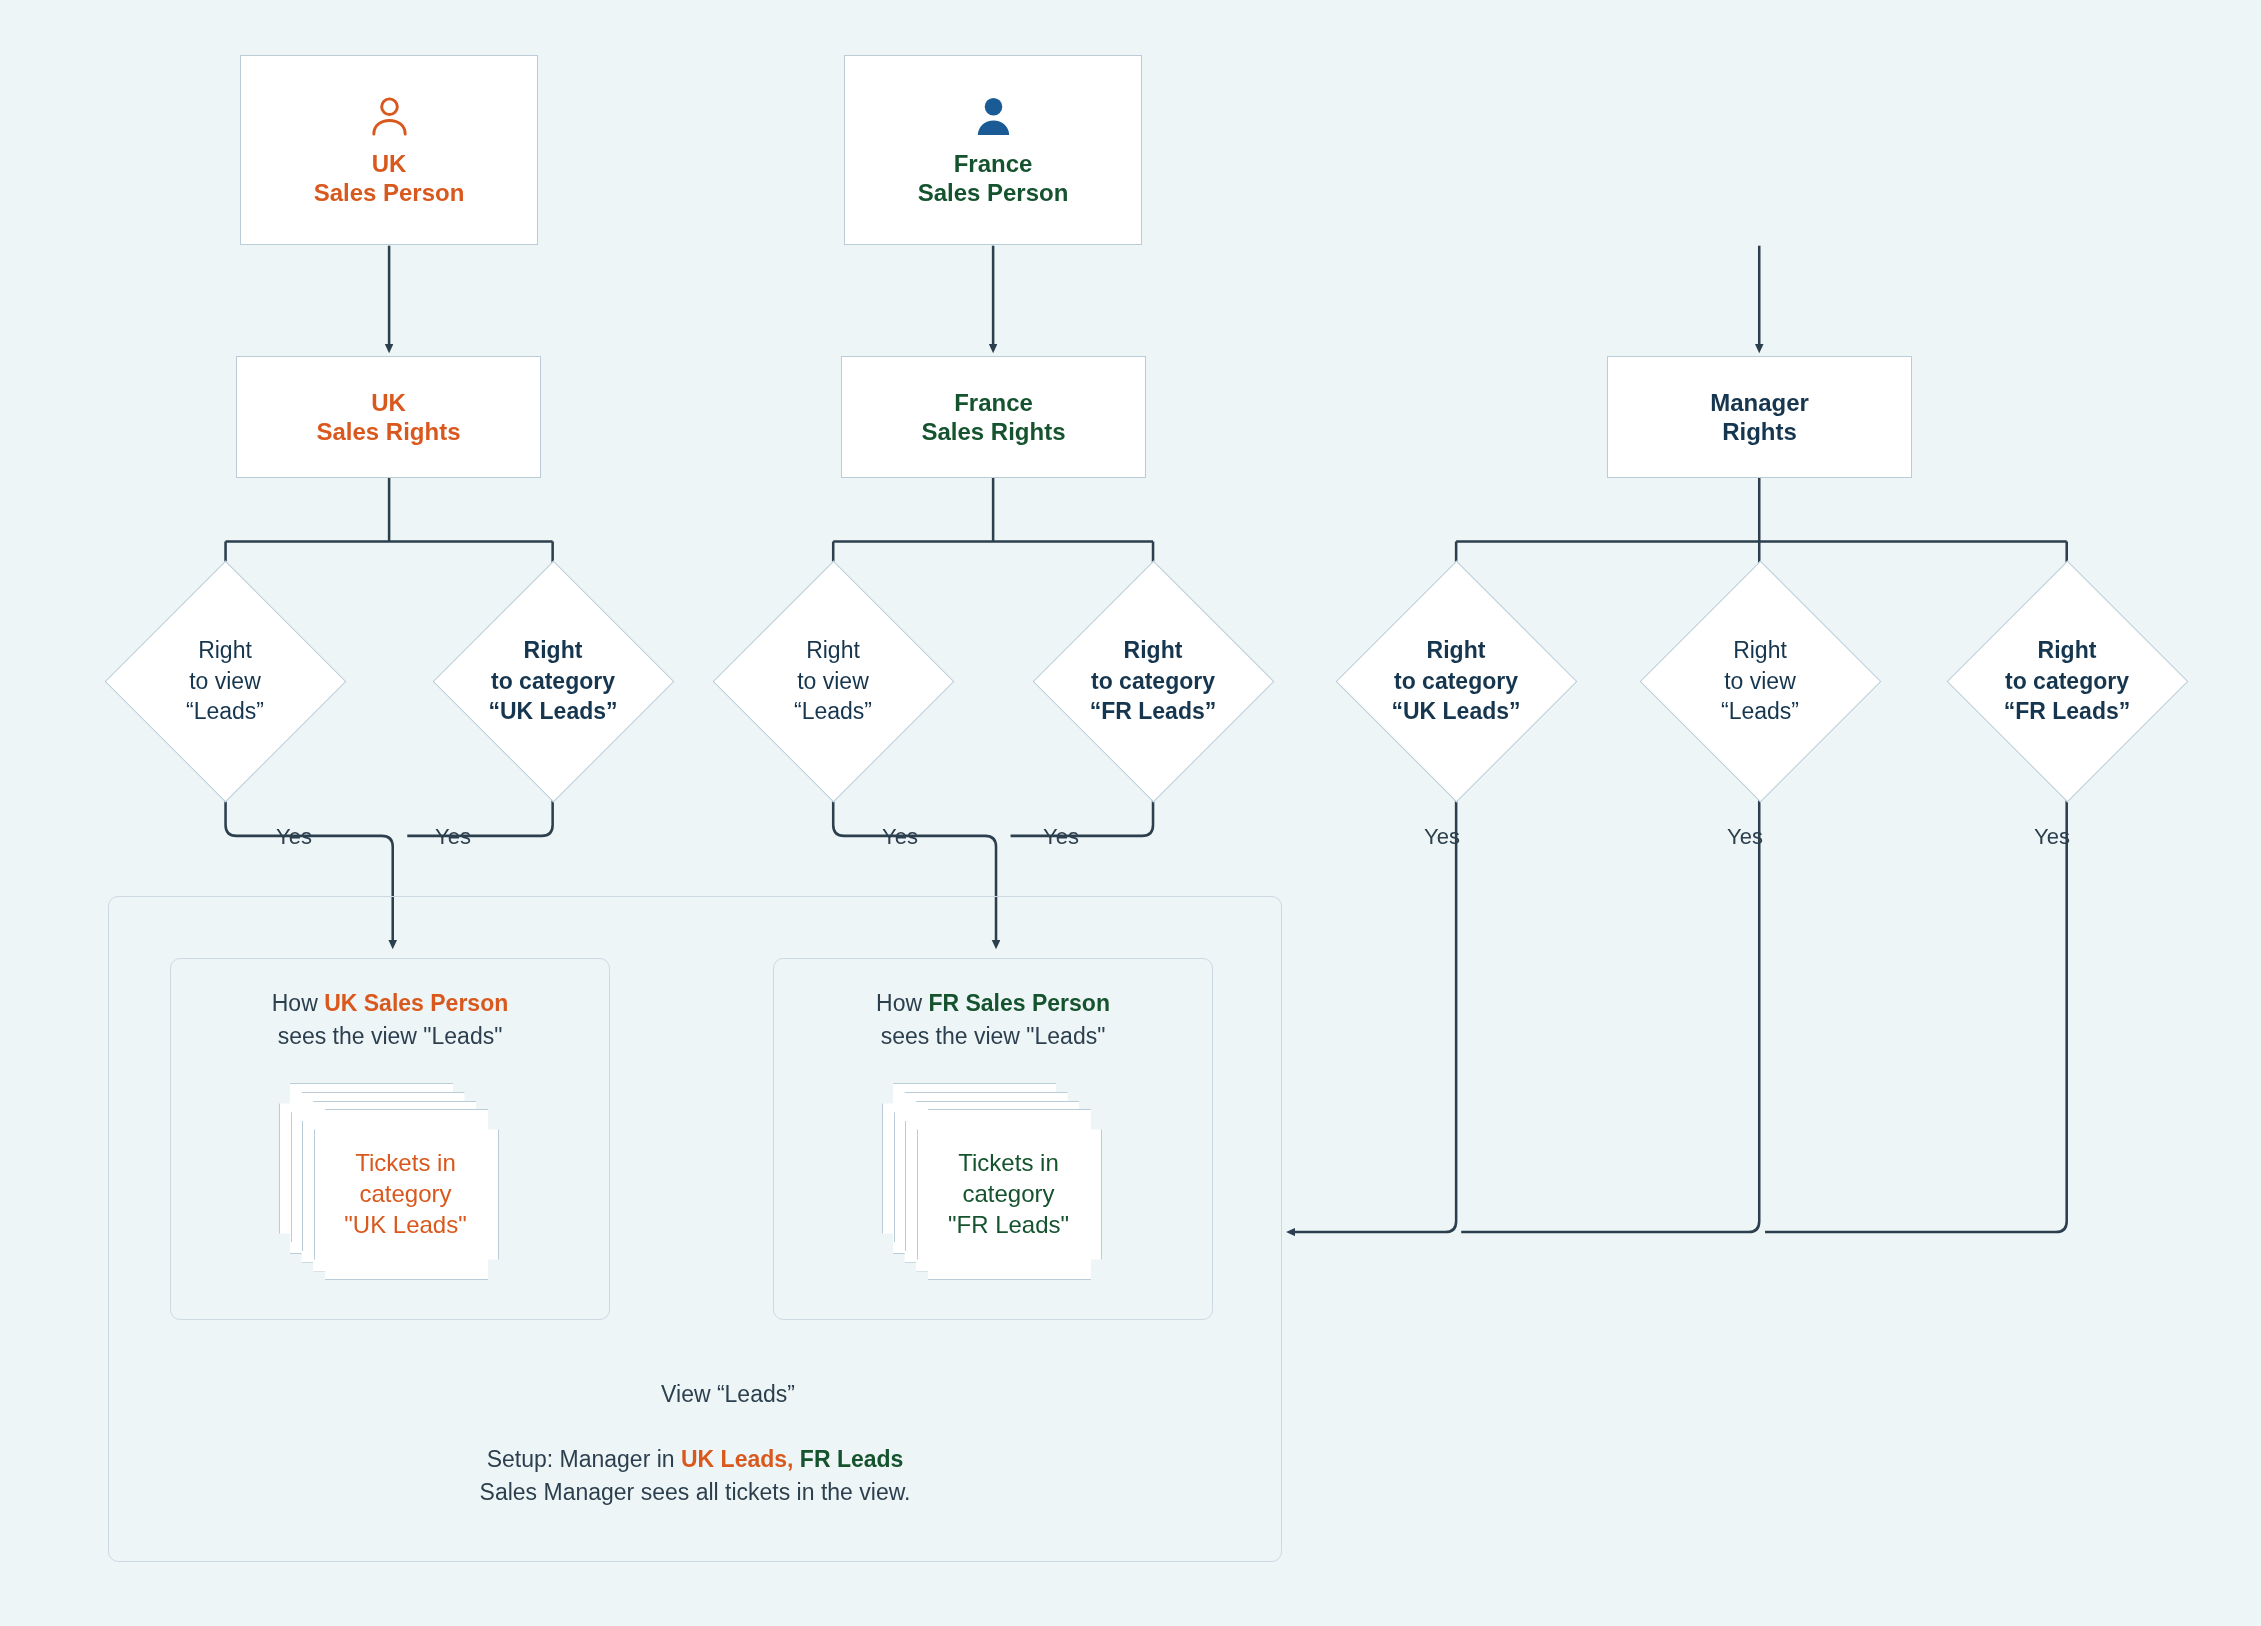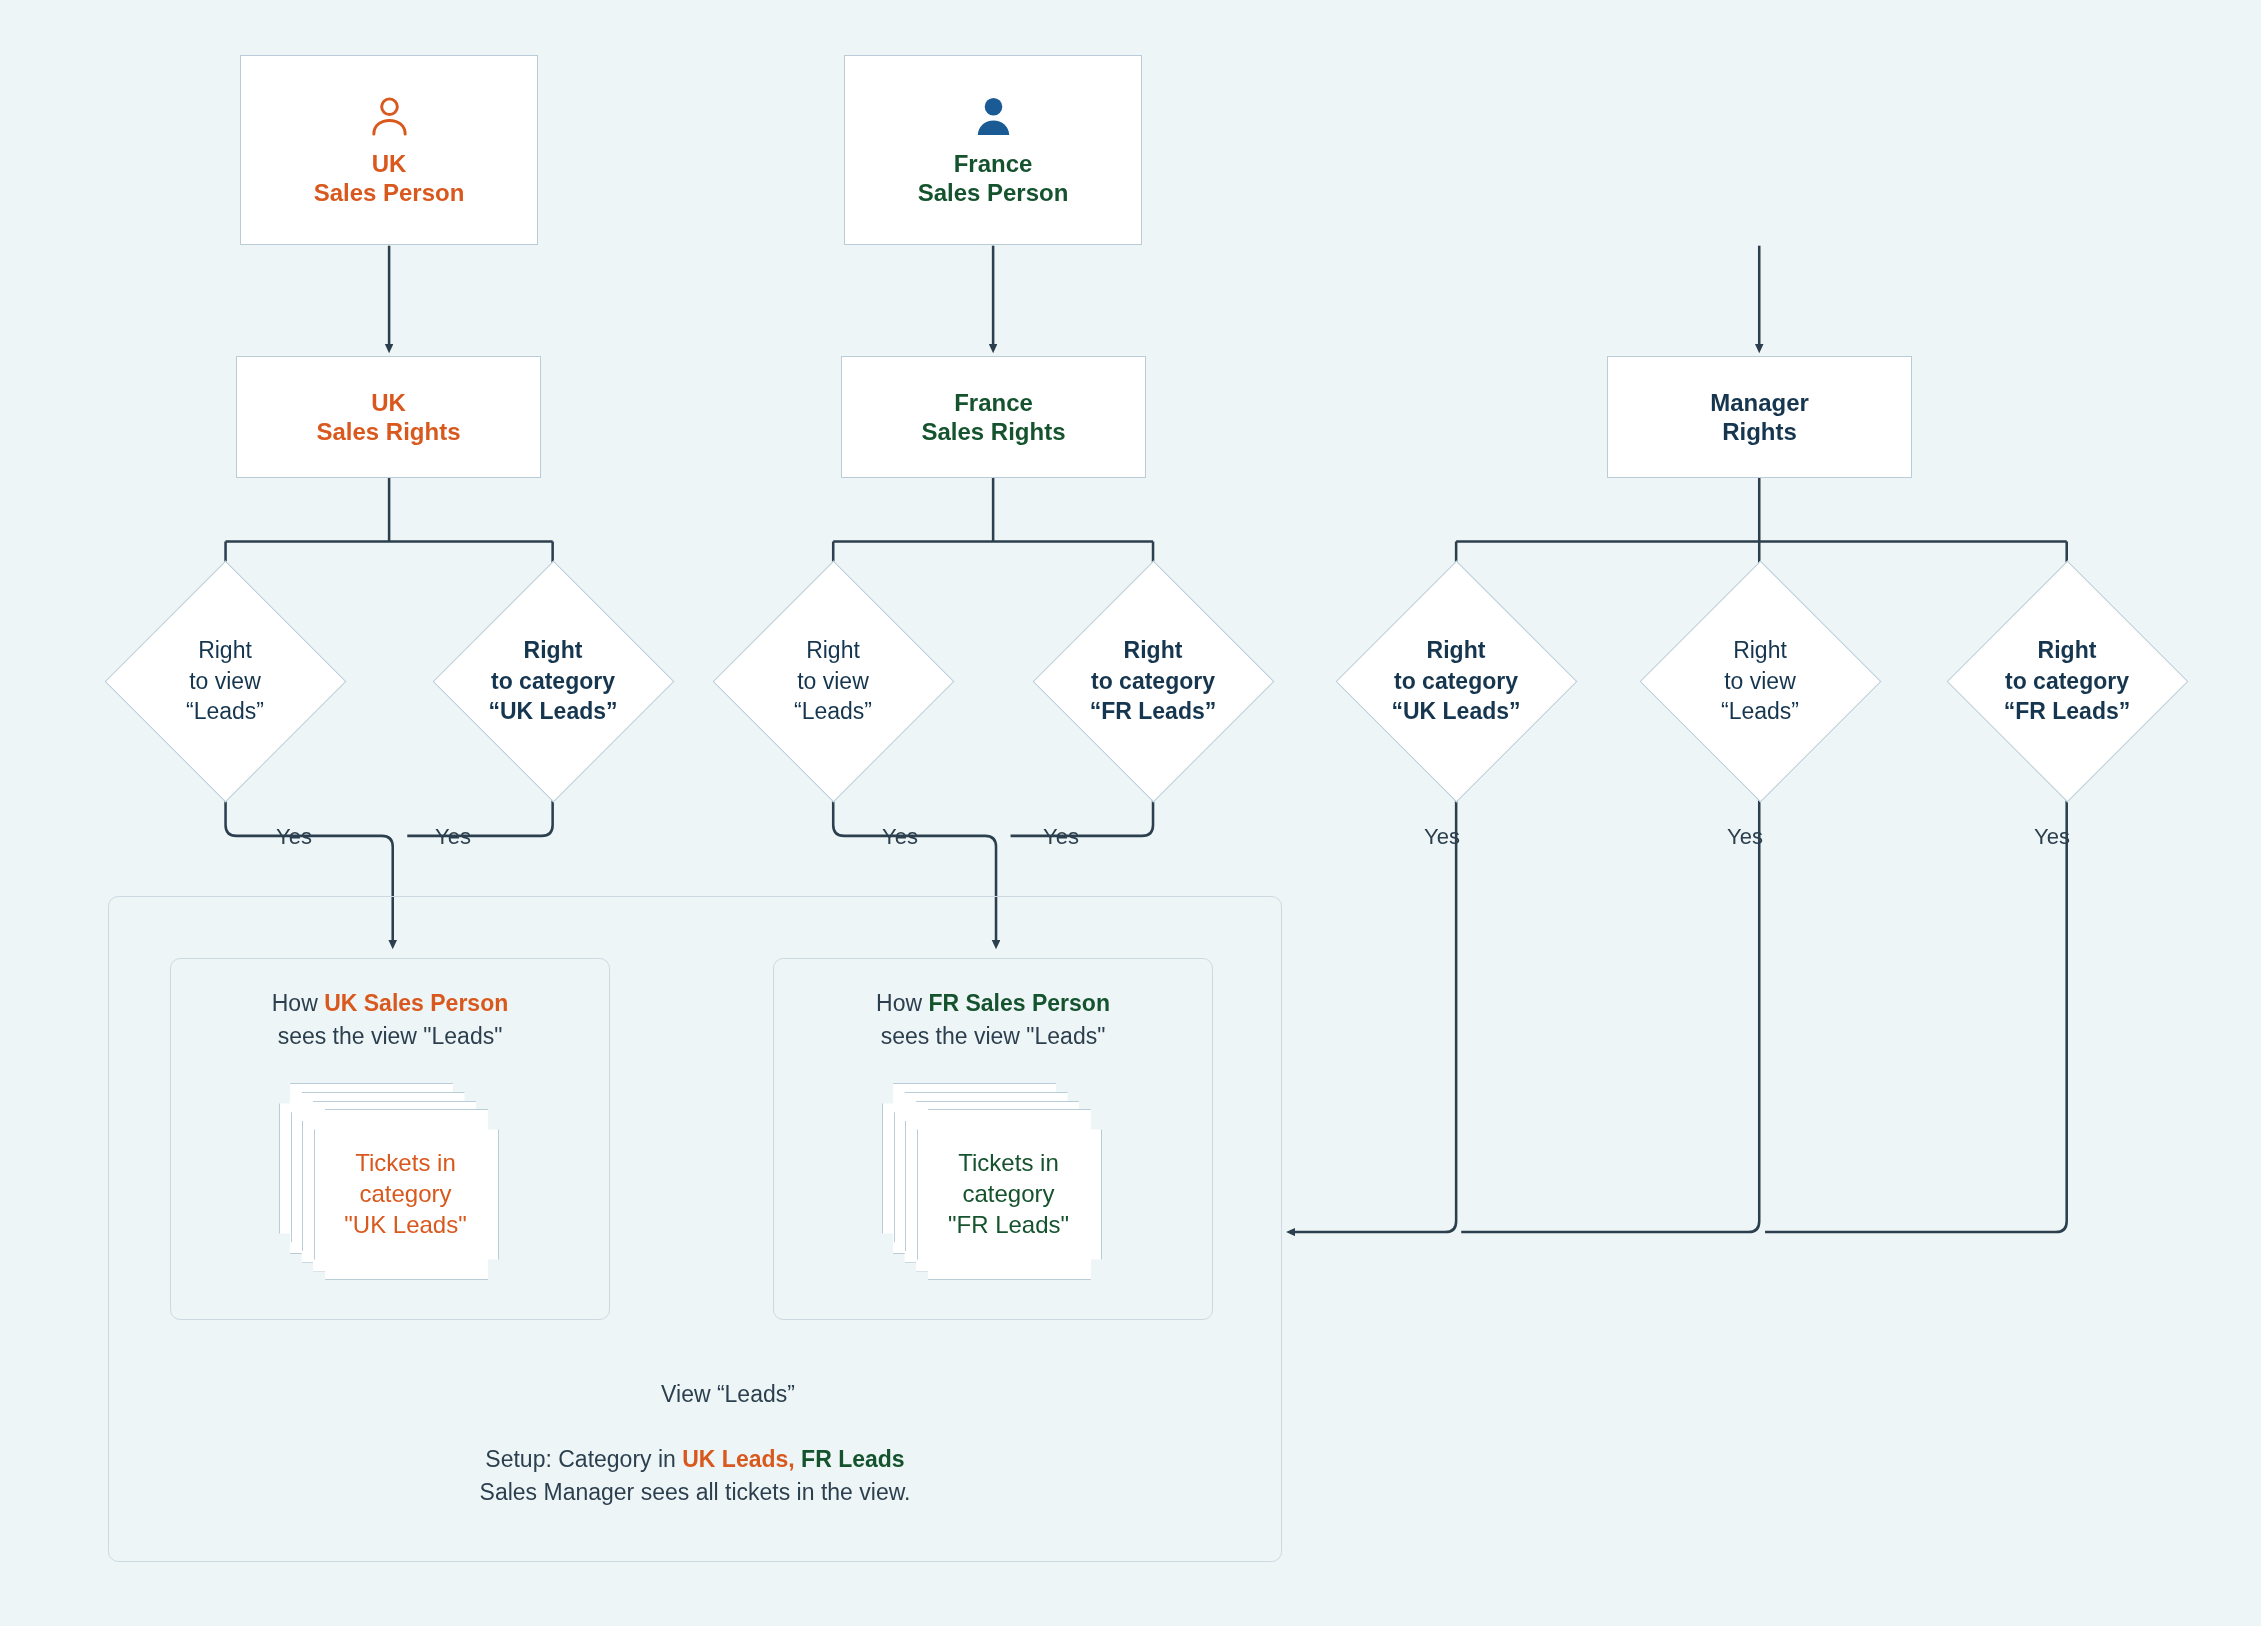--- a/index.html
+++ b/index.html
@@ -372,18 +372,18 @@
           <div>Tickets in</div>
           <div>category</div>
           <div>"FR Leads"</div>
         </div>
       </div>
     </div>
   </div>
 
   <div class="caption" style="left:108px; top:1378px; width:1174px;margin-left:33px;">View “Leads”</div>
   <div class="caption" style="left:108px; top:1443px; width:1174px;">
-    <span>Setup: Category in </span><b class="orange">UK Leads,</b><b class="blue"> FR Leads</b>
+    <span>Setup: Manager in </span><b class="orange">UK Leads,</b><b class="blue"> FR Leads</b>
   </div>
   <div class="caption" style="left:108px; top:1476px; width:1174px;">Sales Manager sees all tickets in the view.</div>
 
 </div>
 
 
 </body></html>

